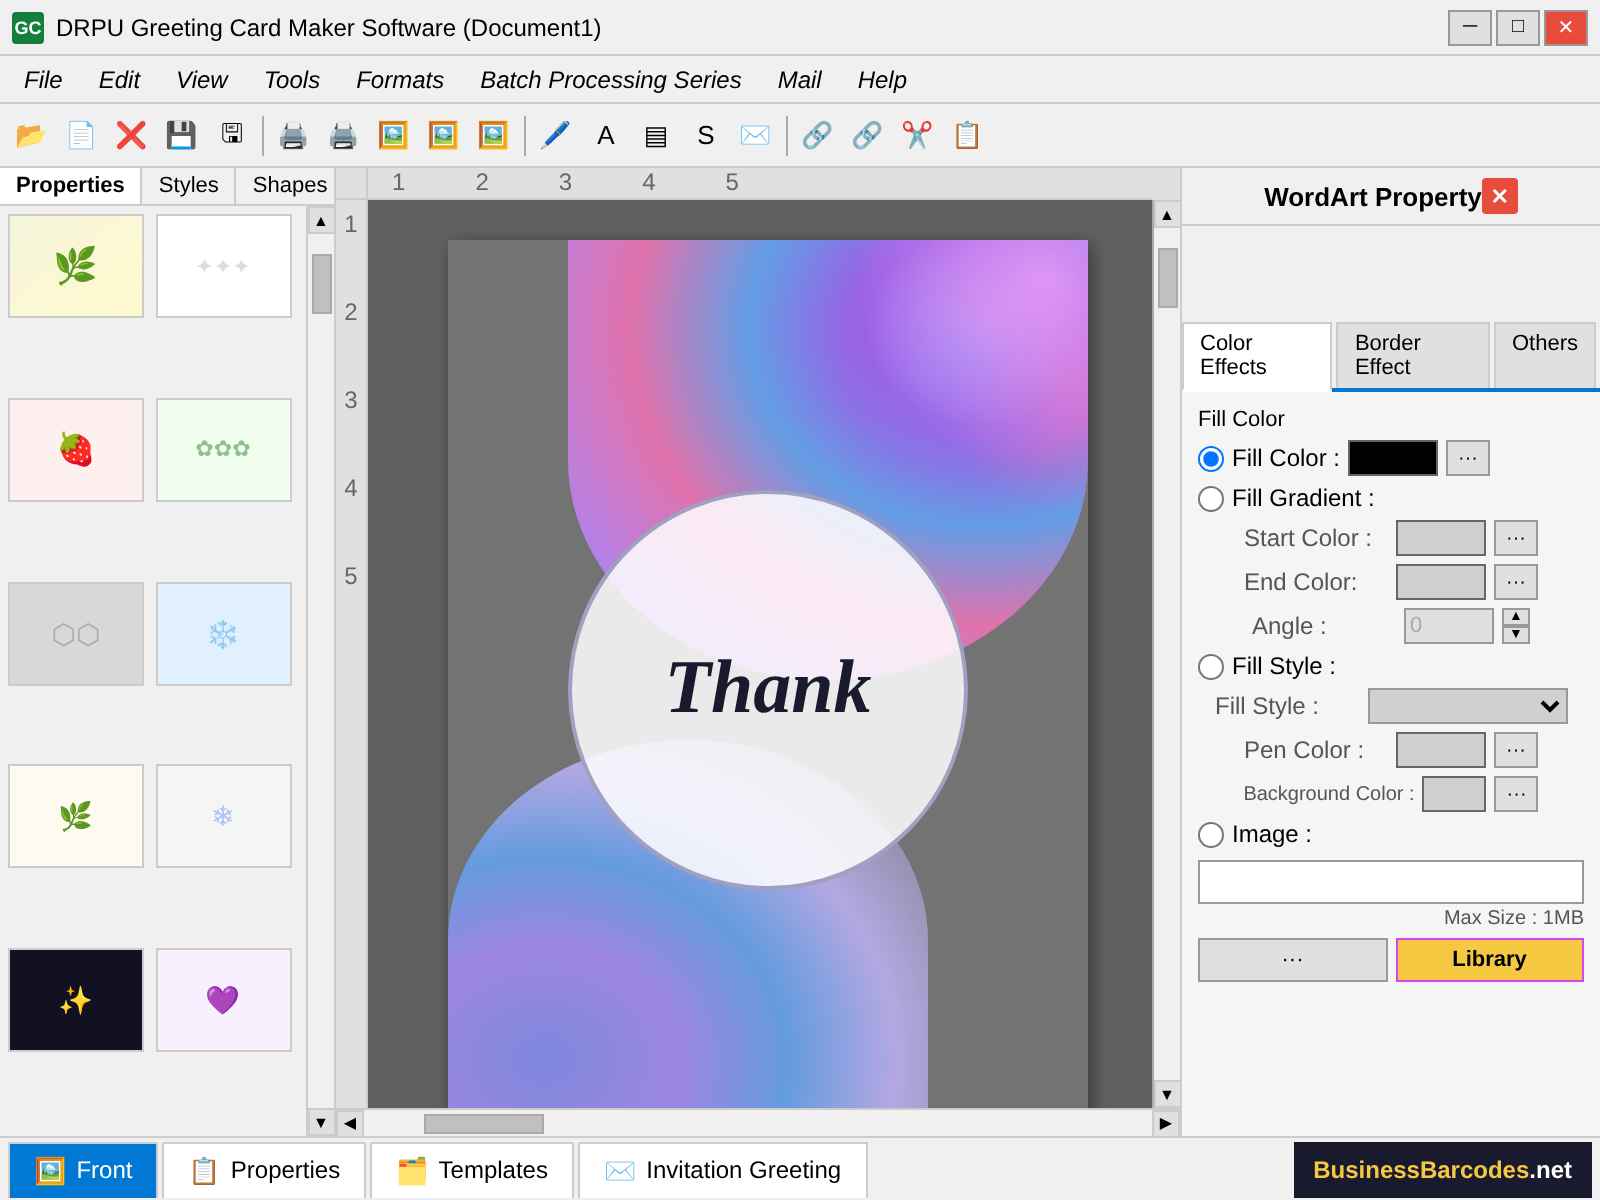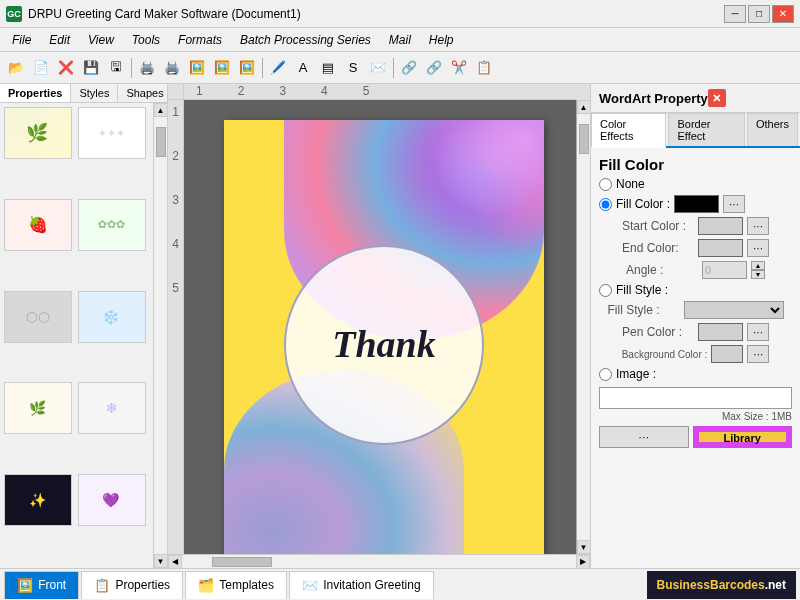--- a/index.html
+++ b/index.html
@@ -158,21 +158,21 @@
       top: 20px; left: 40px;
       width: 320px; height: 450px;
       background: white;
       box-shadow: 2px 2px 8px rgba(0,0,0,0.4);
       overflow: hidden;
     }
 
     
     .card-bg {
       width: 100%; height: 100%;
-      background: #fde047;
+      background: #737373;
       position: relative;
       display: flex;
       flex-direction: column;
       align-items: center;
       justify-content: center;
     }
     .floral-top {
       position: absolute;
       top: 0; right: 0;
       width: 260px; height: 220px;
@@ -235,66 +235,67 @@
       border-left: 1px solid #ccc;
       display: flex;
       flex-direction: column;
     }
     .wp-header {
       background: #f0f0f0;
       border-bottom: 1px solid #ccc;
       padding: 5px 8px;
       display: flex;
       align-items: center;
-      justify-content: flex-start;
+      justify-content: center;
     }
     .wp-title { font-size: 13px; font-weight: bold; }
     .wp-close { width: 18px; height: 18px; background: #e74c3c; color: white; border: none; cursor: pointer; display: flex; align-items: center; justify-content: center; font-size: 11px; font-weight: bold; border-radius: 2px; }
 
     .wp-tabs {
       display: flex;
       border-bottom: 2px solid #0078d4;
       background: #f0f0f0;
     }
     .wp-tab {
       padding: 4px 8px;
       cursor: pointer;
       font-size: 11px;
       border: 1px solid #ccc;
       border-bottom: none;
       background: #e0e0e0;
       margin-right: 2px;
+      margin-top: 48px;
     }
     .wp-tab.active { background: white; border-bottom: 2px solid white; margin-bottom: -2px; }
 
     .wp-content {
       padding: 8px;
       flex: 1;
       overflow-y: auto;
     }
-    .section-label { font-size: 15px; font-weight: bold; margin-bottom: 4px; }
+    .section-label { font-size: 11px; font-weight: normal; margin-bottom: 4px; }
     .radio-row { display: flex; align-items: center; gap: 4px; margin-bottom: 4px; font-size: 11px; }
     .radio-row input[type=radio] { margin: 0; }
     .color-swatch { width: 45px; height: 18px; background: black; border: 1px solid #666; }
     .color-swatch.gray { background: #d0d0d0; }
     .dots-btn { width: 22px; height: 18px; border: 1px solid #999; background: #e0e0e0; cursor: pointer; font-size: 10px; display: flex; align-items: center; justify-content: center; }
 
     .field-row { display: flex; align-items: center; gap: 4px; margin-bottom: 4px; font-size: 11px; justify-content: center; }
     .field-label { min-width: 72px; color: #555; }
     .field-input { width: 45px; height: 18px; border: 1px solid #999; background: white; padding: 0 2px; font-size: 11px; }
     .field-input.disabled { background: #e0e0e0; color: #aaa; }
     .field-spinners { display: flex; flex-direction: column; }
     .spin-btn { width: 14px; height: 9px; border: 1px solid #999; background: #e0e0e0; cursor: pointer; font-size: 7px; display: flex; align-items: center; justify-content: center; line-height: 1; }
 
     .select-field { width: 100px; height: 18px; border: 1px solid #999; background: #d0d0d0; font-size: 10px; }
     .image-input { width: 100%; height: 22px; border: 1px solid #999; background: white; margin-top: 2px; }
     .max-size-text { font-size: 10px; color: #555; text-align: right; margin: 2px 0; }
 
     .bottom-btns { display: flex; gap: 4px; margin-top: 4px; }
-    .lib-btn { flex: 1; height: 22px; border: 6px solid #d946ef; background: #f5c842; cursor: pointer; font-size: 11px; font-weight: bold; }
+    .lib-btn { flex: 1; height: 22px; border: 1px solid #d946ef; background: #f5c842; cursor: pointer; font-size: 11px; font-weight: bold; }
     .plain-btn { flex: 1; height: 22px; border: 1px solid #999; background: #e0e0e0; cursor: pointer; font-size: 11px; }
 
     
     .status-bar {
       height: 32px;
       background: #f0f0f0;
       border-top: 1px solid #ccc;
       display: flex;
       align-items: center;
       padding: 0 4px;
@@ -473,28 +474,28 @@
     </div>
     <div class="wp-tabs">
       <div class="wp-tab active">Color Effects</div>
       <div class="wp-tab">Border Effect</div>
       <div class="wp-tab">Others</div>
     </div>
     <div class="wp-content">
       
       <div class="section-label">Fill Color</div>
       <div class="radio-row">
-        <input type="radio" name="fill" style="">
-        <label>None</label>
-      </div>
-      <div class="radio-row">
         <input type="radio" name="fill" checked="" style="">
         <label>Fill Color :</label>
         <div class="color-swatch" style="background:#000000;"></div>
         <button class="dots-btn">···</button>
+      </div>
+      <div class="radio-row">
+        <input type="radio" name="fill" style="">
+        <label>Fill Gradient :</label>
       </div>
 
       
       <div class="field-row">
         <span class="field-label">Start Color :</span>
         <div class="color-swatch gray" style="width:45px; height:18px;"></div>
         <button class="dots-btn">···</button>
       </div>
       
       <div class="field-row">

